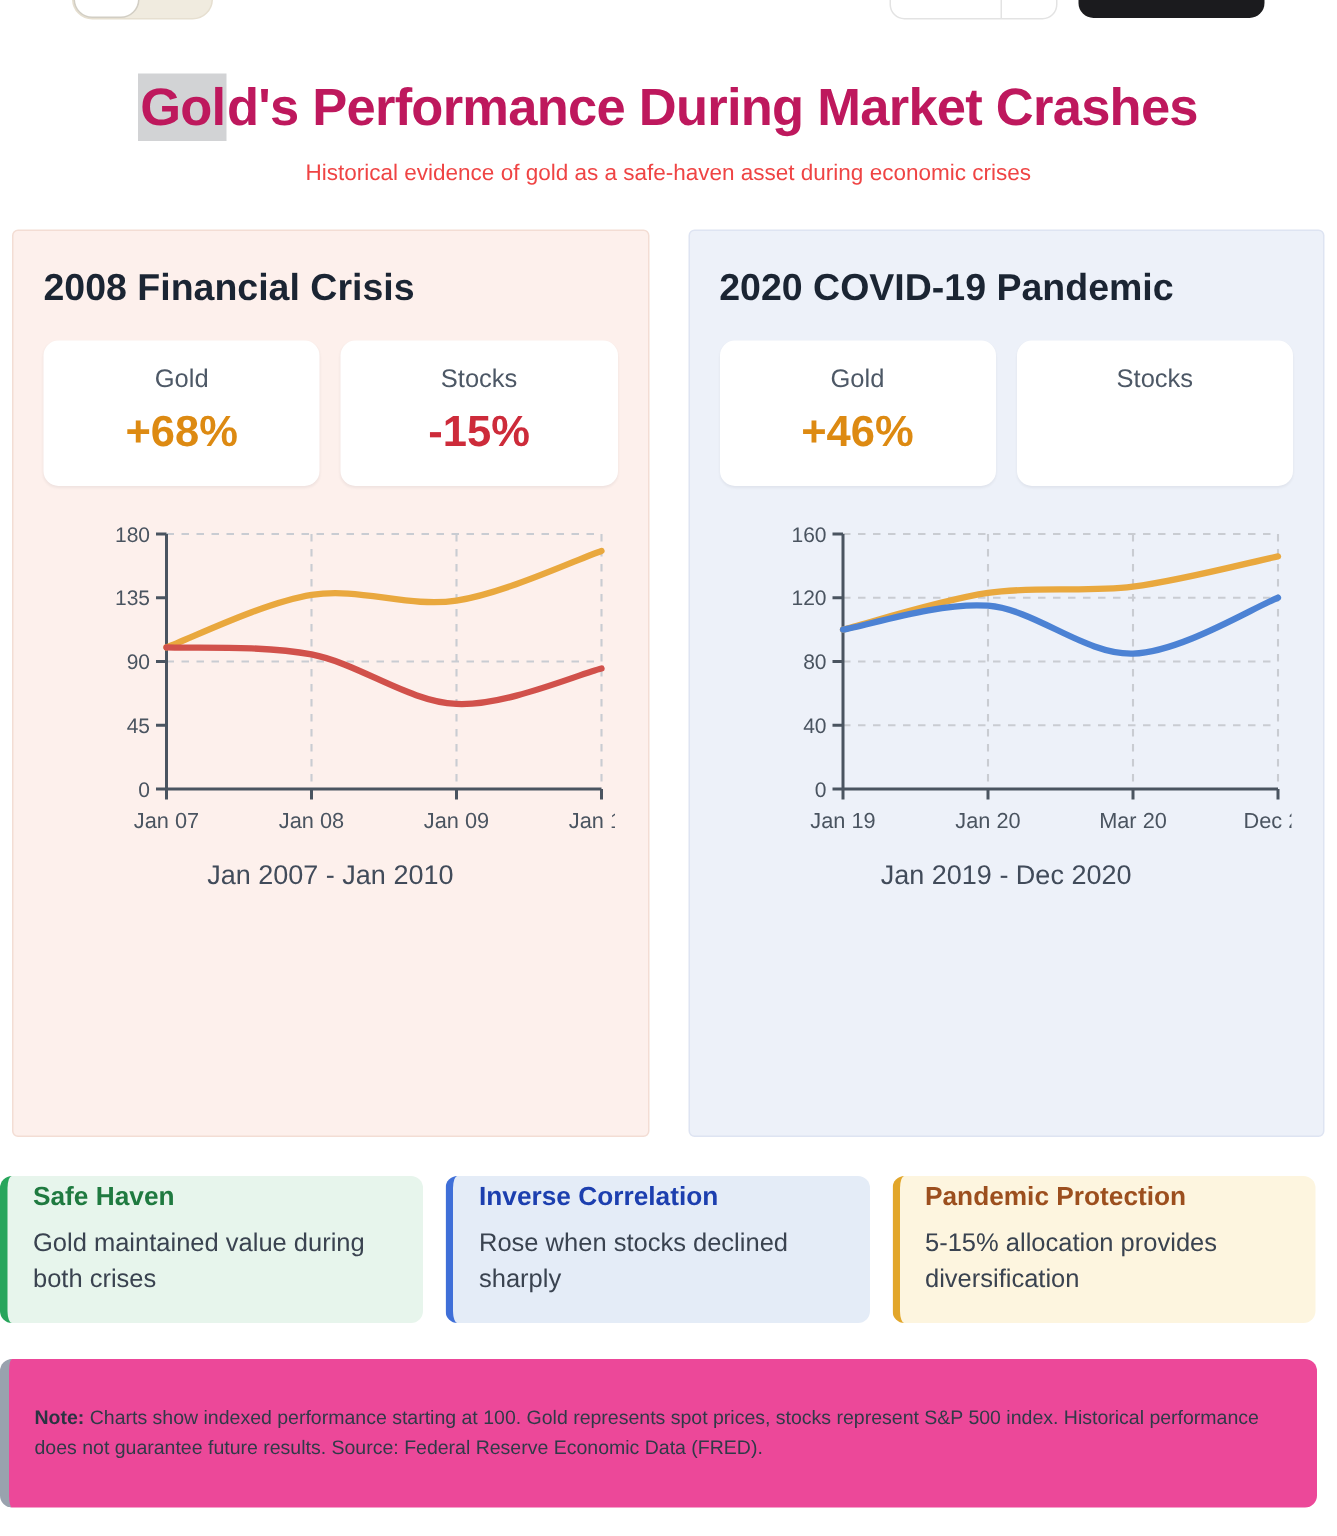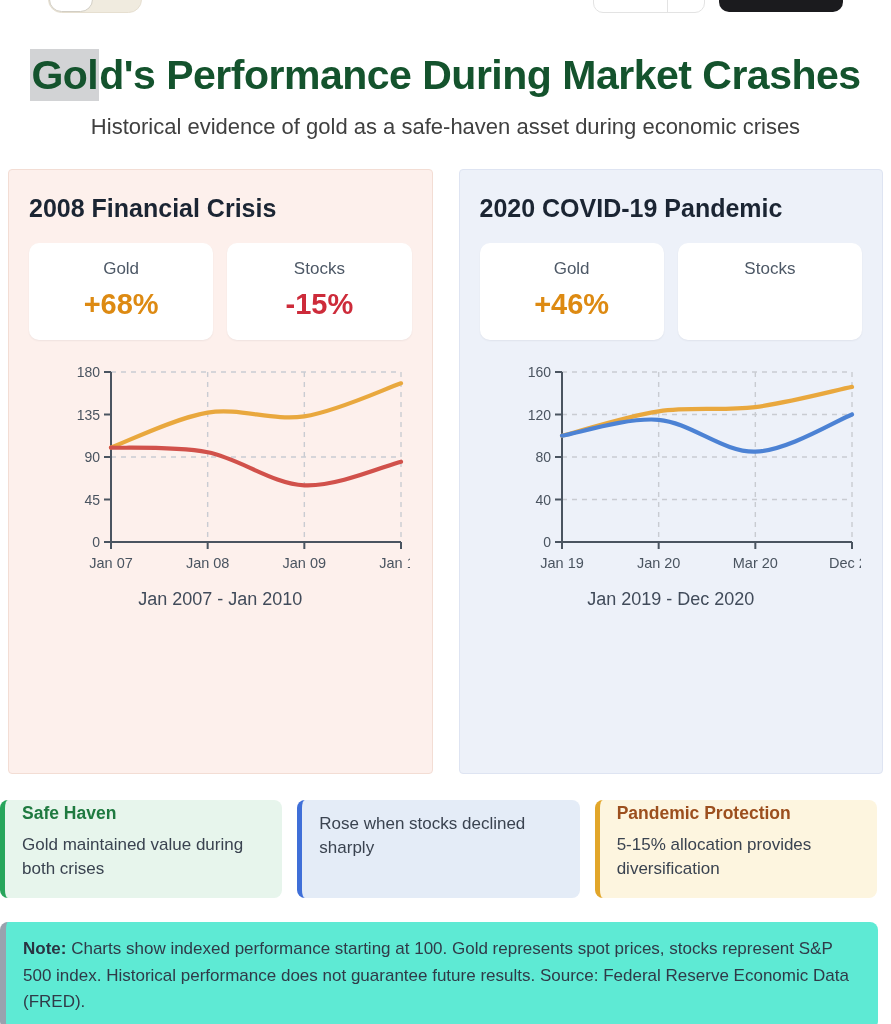--- a/index.html
+++ b/index.html
@@ -15,44 +15,44 @@
     background:#fff; border:1px solid #d2cec4; border-radius:13px; }
   .segmented { position:absolute; left:593px; top:-17px; width:112px; height:30px;
     background:#fff; border:1.5px solid #e3e3e3; border-radius:10px; display:flex; }
   .segment { height:100%; }
   .segment.left { width:74px; border-right:1.5px solid #e3e3e3; }
   .segment.right { flex:1; }
   .black-btn { position:absolute; left:719px; top:-19px; width:124px; height:31px;
     background:#1b1b1e; border-radius:10px; }
   
   .header { text-align:center; padding-top:52px; }
-  h1 { font-size:41px; font-weight:700; color:#14532d; letter-spacing:-0.5px; }
+  h1 { font-size:35px; font-weight:700; color:#be185d; letter-spacing:-0.5px; }
   h1 .selected { background:#d2d3d5; padding:3px 1px; }
-  .subtitle { margin-top:15px; font-size:22px; color:#404040; }
+  .subtitle { margin-top:15px; font-size:15px; color:#ef4444; }
   
   .panels { display:flex; gap:26px; padding:0 8px; margin-top:29px; }
   .panel { flex:1; border-radius:4px; border:1px solid transparent;
     padding:24px 20px 0; height:605px; }
   .panel h2 { font-size:25px; font-weight:700; color:#1b2533; }
   .stats { display:flex; gap:14px; margin-top:20px; }
   .stat-card { flex:1; background:#fff; border-radius:10px; padding:16px 10px 19px;
     text-align:center; box-shadow:0 1px 2px rgba(16,24,40,.06); }
   .stat-label { font-size:17px; color:#4d5866; }
   .stat-value { font-size:29px; font-weight:700; margin-top:9px; }
   .chart-wrap { margin-top:22px; padding-left:46px; }
   .chart { display:block; width:335px; height:214px; }
   .caption { text-align:center; margin-top:13px; font-size:18px; color:#414b5a; }
   
   .callouts { display:flex; gap:15px; margin-top:26px; margin-right:14px; }
   .callout { flex:1; border-left:5px solid; border-radius:8px; padding:3px 17px 17px; }
   .callout-title { font-size:17.5px; font-weight:700; }
   .callout-body { margin-top:9px; font-size:17px; color:#3a4350; line-height:1.42; }
   
-  .note { margin:24px 13px 0 0; background:#5eead4; border-left:6px solid #99a2ae;
-    border-radius:8px; padding:14px 17px; font-size:17px; color:#303a48; line-height:1.55; }
+  .note { margin:24px 13px 0 0; background:#ec4899; border-left:6px solid #99a2ae;
+    border-radius:8px; padding:29px 17px; font-size:13px; color:#303a48; line-height:1.55; }
   .note b { color:#2a3442; }
 </style>
 </head>
 <body>
 
 <div class="page">
 
   <div class="toggle">
     <div class="toggle-knob"></div>
   </div>
@@ -163,20 +163,21 @@
     </section>
 
   </div>
 
   <div class="callouts">
     <div class="callout" style="background: rgb(231, 245, 236); border-left-color: rgb(39, 165, 91);">
       <div class="callout-title" style="color: rgb(31, 122, 64);">Safe Haven</div>
       <div class="callout-body">Gold maintained value during both crises</div>
     </div>
     <div class="callout" style="background: rgb(228, 236, 247); border-left-color: rgb(63, 111, 216);">
+      <div class="callout-title" style="color: rgb(28, 63, 175);">Inverse Correlation</div>
       <div class="callout-body">Rose when stocks declined sharply</div>
     </div>
     <div class="callout" style="background: rgb(253, 245, 223); border-left-color: rgb(226, 166, 42);">
       <div class="callout-title" style="color: rgb(156, 79, 30);">Pandemic Protection</div>
       <div class="callout-body">5-15% allocation provides diversification</div>
     </div>
   </div>
 
   <div class="note"><b>Note:</b><span> Charts show indexed performance starting at 100. Gold represents spot prices, stocks represent S&amp;P 500 index. Historical performance does not guarantee future results. Source: Federal Reserve Economic Data (FRED).</span></div>
 

